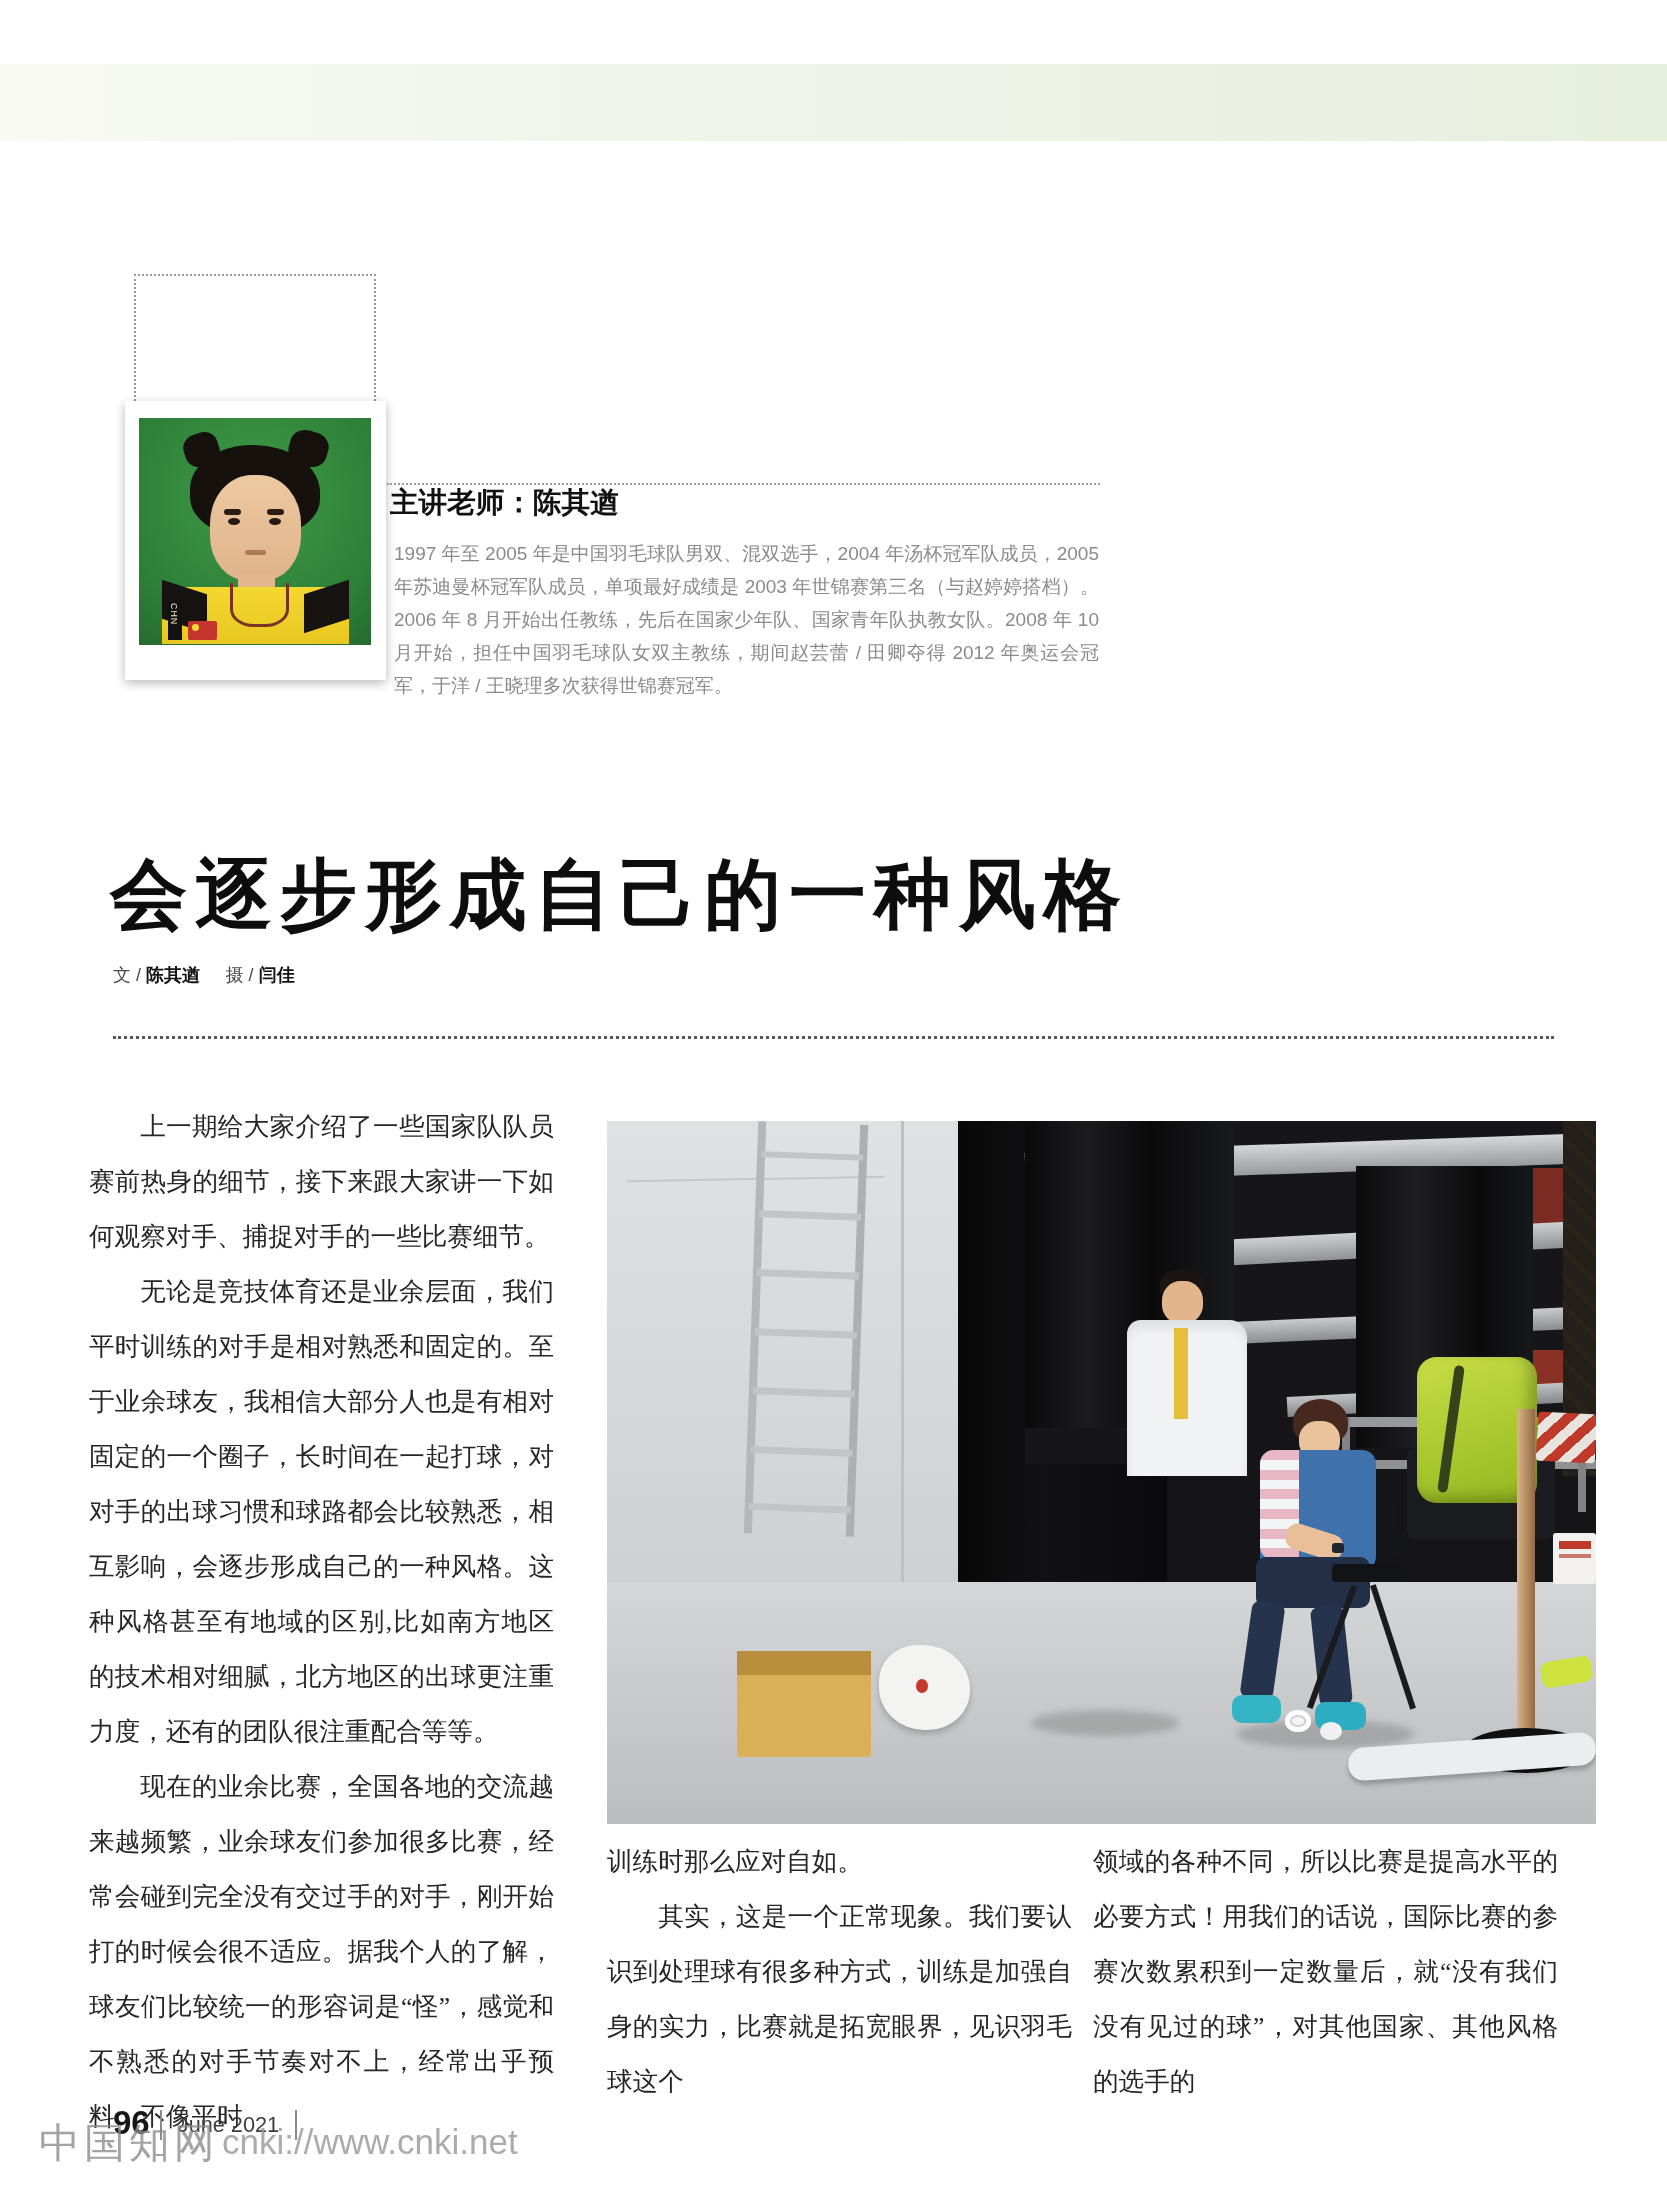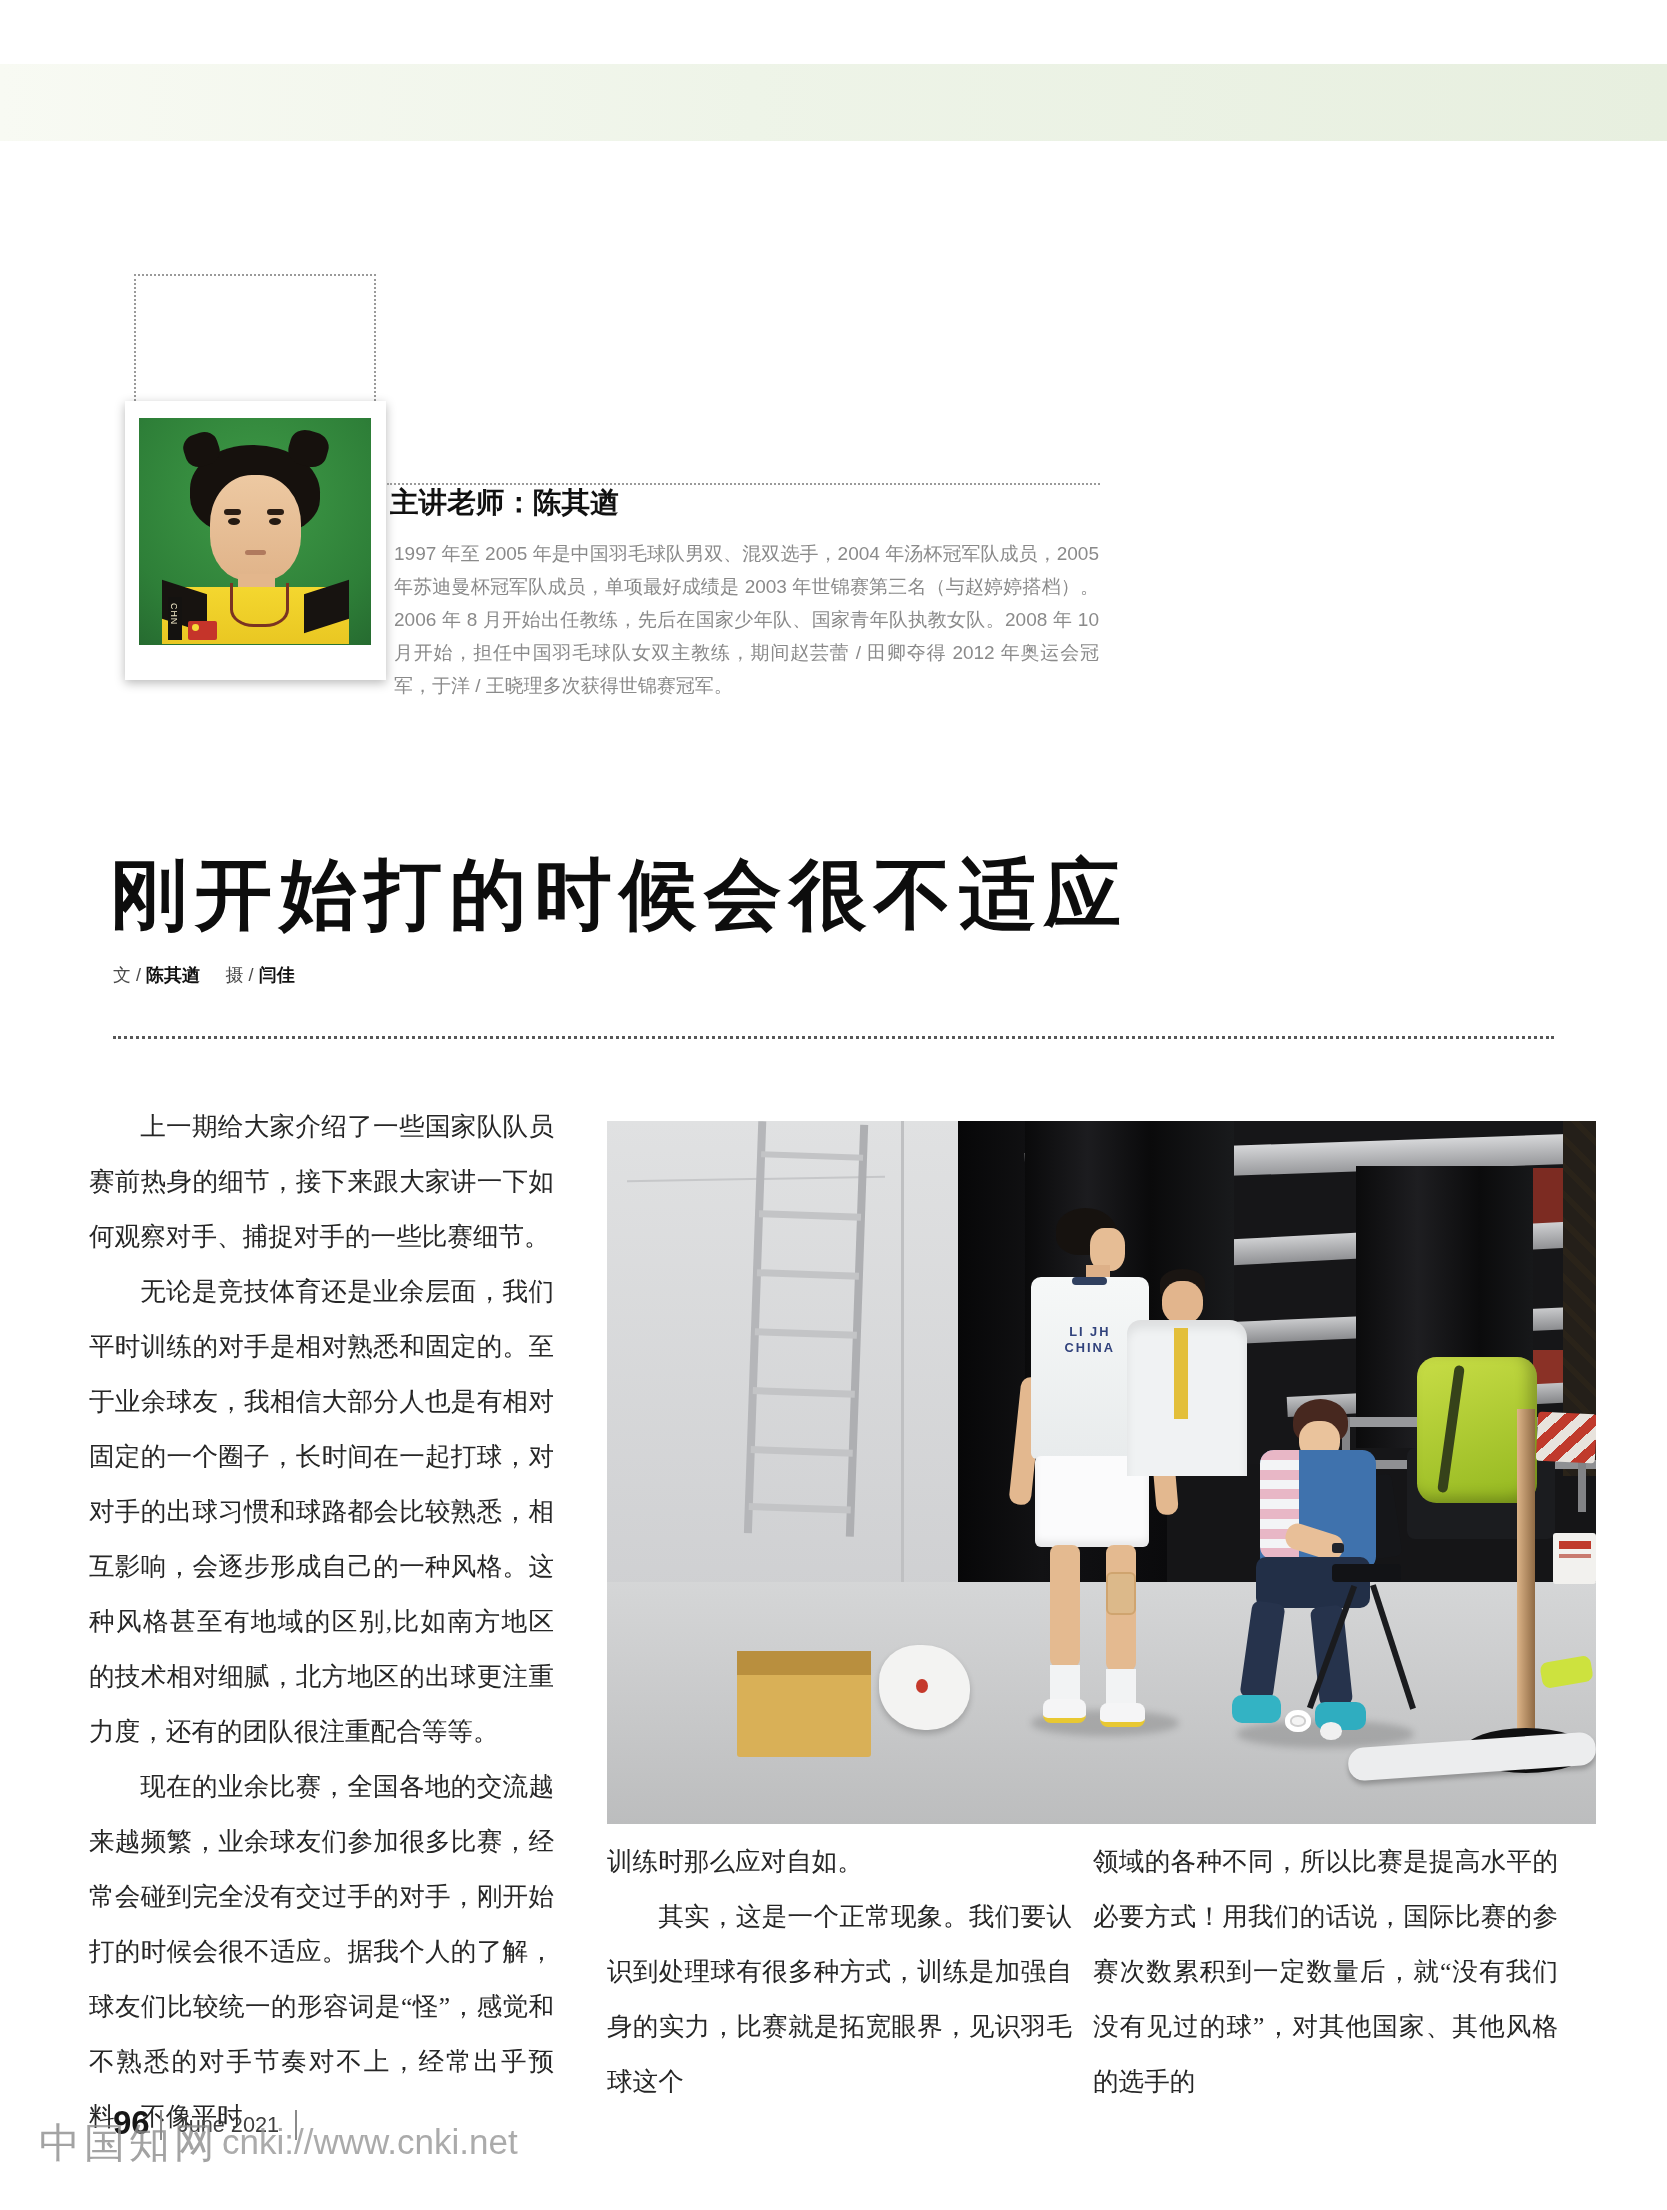--- a/index.html
+++ b/index.html
@@ -90,21 +90,21 @@
       <div class="abs" style="left:53px;top:206px;width:6.9px;height:6.9px;background:#f6d937;border-radius:50%;"></div>
       <div class="abs" style="left:29.6px;top:179px;width:13.8px;height:43px;background:#141210;"></div>
       <div class="abs" style="left:30.5px;top:185px;font-family:'Liberation Sans',sans-serif;font-size:8.9px;color:#f1e8c8;writing-mode:vertical-rl;letter-spacing:1px;">CHN</div>
     </div>
   </div>
 
   <div class="abs noi" id="bio-dotted-line"></div>
   <div class="abs" id="instructor-title">主讲老师：陈其遒</div>
   <div class="abs" id="instructor-bio">1997 年至 2005 年是中国羽毛球队男双、混双选手，2004 年汤杯冠军队成员，2005 年苏迪曼杯冠军队成员，单项最好成绩是 2003 年世锦赛第三名（与赵婷婷搭档）。2006 年 8 月开始出任教练，先后在国家少年队、国家青年队执教女队。2008 年 10 月开始，担任中国羽毛球队女双主教练，期间赵芸蕾 / 田卿夺得 2012 年奥运会冠军，于洋 / 王晓理多次获得世锦赛冠军。</div>
 
-  <div class="abs" id="article-title">刚开始打的时候会很不适应</div>
+  <div class="abs" id="article-title">会逐步形成自己的一种风格</div>
   <div class="abs" id="byline">
     <span>文 / </span><b>陈其遒</b><span class="gap"></span><span>摄 / </span><b>闫佳</b>
   </div>
   <div class="abs noi" id="main-divider"></div>
 
   <div class="abs col" id="col2">
       <p>训练时那么应对自如。</p>
       <p class="indent">其实，这是一个正常现象。我们要认识到处理球有很多种方式，训练是加强自身的实力，比赛就是拓宽眼界，见识羽毛球这个</p>
     </div>
   <div class="abs col" id="col1">
@@ -171,41 +171,20 @@
 
     <div class="abs" style="left:930px;top:292px;width:59px;height:49px;background:repeating-linear-gradient(135deg,#c03a2c 0 9.9px,#e8e3dd 9.9px 19.7px);border-radius:3.9px;transform:rotate(3deg);"></div>
 
     <div class="abs" style="left:946px;top:412px;width:43px;height:51px;background:#f2f1ee;border-radius:3px;"></div>
     <div class="abs" style="left:952px;top:420px;width:31.5px;height:7.9px;background:#c03a2c;"></div>
     <div class="abs" style="left:952px;top:433px;width:31.5px;height:3.9px;background:#c97b6f;"></div>
 
     <div class="abs" style="left:910px;top:288px;width:17.7px;height:341px;background:linear-gradient(90deg,#dcb488,#8f6a44);"></div>
     <div class="abs" style="left:857px;top:607px;width:124px;height:45px;background:#101011;border-radius:50%;"></div>
 
-    <div class="abs" style="left:408px;top:87px;width:158px;height:527px;">
-      <div class="abs" style="left:41px;top:0;width:61px;height:47px;background:#16120f;border-radius:50% 55% 45% 40%;"></div>
-      <div class="abs" style="left:75px;top:19.7px;width:35px;height:43px;background:#e6bd95;border-radius:40%;"></div>
-      <div class="abs" style="left:71px;top:57px;width:23.6px;height:17.7px;background:#ddb088;"></div>
-      <div class="abs" style="left:0;top:169px;width:21.7px;height:128px;background:#e3b88f;border-radius:9.9px;transform:rotate(6deg);"></div>
-      <div class="abs" style="left:136px;top:169px;width:21.7px;height:138px;background:#e3b88f;border-radius:9.9px;transform:rotate(-5deg);"></div>
-      <div class="abs" style="left:15.8px;top:69px;width:118px;height:182px;border-radius:9.9px 9.9px 5.9px 5.9px;background:linear-gradient(180deg,#f6f8f8,#e8ebec),repeating-linear-gradient(180deg,rgba(170,200,185,.18) 0 3px,transparent 3px 17.7px);"></div>
-      <div class="abs" style="left:57px;top:69px;width:35px;height:7.9px;background:#30405f;border-radius:3.9px;"></div>
-      <div class="abs" id="jersey-text">
-        <div>LI JH</div>
-        <div>CHINA</div>
-      </div>
-      <div class="abs" style="left:19.7px;top:248px;width:114px;height:91px;background:#fbfbfc;border-radius:5.9px;box-shadow:inset 0 -5.9px 7.9px rgba(0,0,0,.08);"></div>
-      <div class="abs" style="left:35px;top:337px;width:29.6px;height:122px;background:#e4ba90;border-radius:7.9px;"></div>
-      <div class="abs" style="left:91px;top:337px;width:29.6px;height:126px;background:#e4ba90;border-radius:7.9px;"></div>
-      <div class="abs" style="left:91px;top:364px;width:29.6px;height:43px;background:#dcb98a;border:2px solid #cfa46f;border-radius:5.9px;box-sizing:border-box;"></div>
-      <div class="abs" style="left:35px;top:457px;width:29.6px;height:35px;background:#f2f3f4;"></div>
-      <div class="abs" style="left:91px;top:461px;width:29.6px;height:35px;background:#f2f3f4;"></div>
-      <div class="abs" style="left:27.6px;top:491px;width:43px;height:23.6px;background:#f5f5f6;border-radius:7.9px;border-bottom:5.9px solid #e8c832;box-sizing:border-box;"></div>
-      <div class="abs" style="left:85px;top:495px;width:45px;height:23.6px;background:#f5f5f6;border-radius:7.9px;border-bottom:5.9px solid #e8c832;box-sizing:border-box;"></div>
-    </div>
 
     <div class="abs" style="left:502px;top:148px;width:138px;height:207px;">
       <div class="abs" style="left:51px;top:0;width:45px;height:27.6px;background:#1a1512;border-radius:50% 50% 20% 20%;"></div>
       <div class="abs" style="left:53px;top:11.8px;width:41px;height:43px;background:#e2b58d;border-radius:45%;"></div>
       <div class="abs" style="left:17.7px;top:51px;width:120px;height:156px;background:#f0f2f3;border-radius:13.8px 17.7px 0 0;box-shadow:inset 0 7.9px 9.9px rgba(0,0,0,.08);"></div>
       <div class="abs" style="left:65px;top:59px;width:13.8px;height:91px;background:#e3bf3a;"></div>
     </div>
 
     <div class="abs" style="left:623px;top:278px;width:182px;height:340px;">
       <div class="abs" style="left:120px;top:77px;width:47px;height:83px;background:#151619;border-radius:5.9px;transform:rotate(-8deg);"></div>

